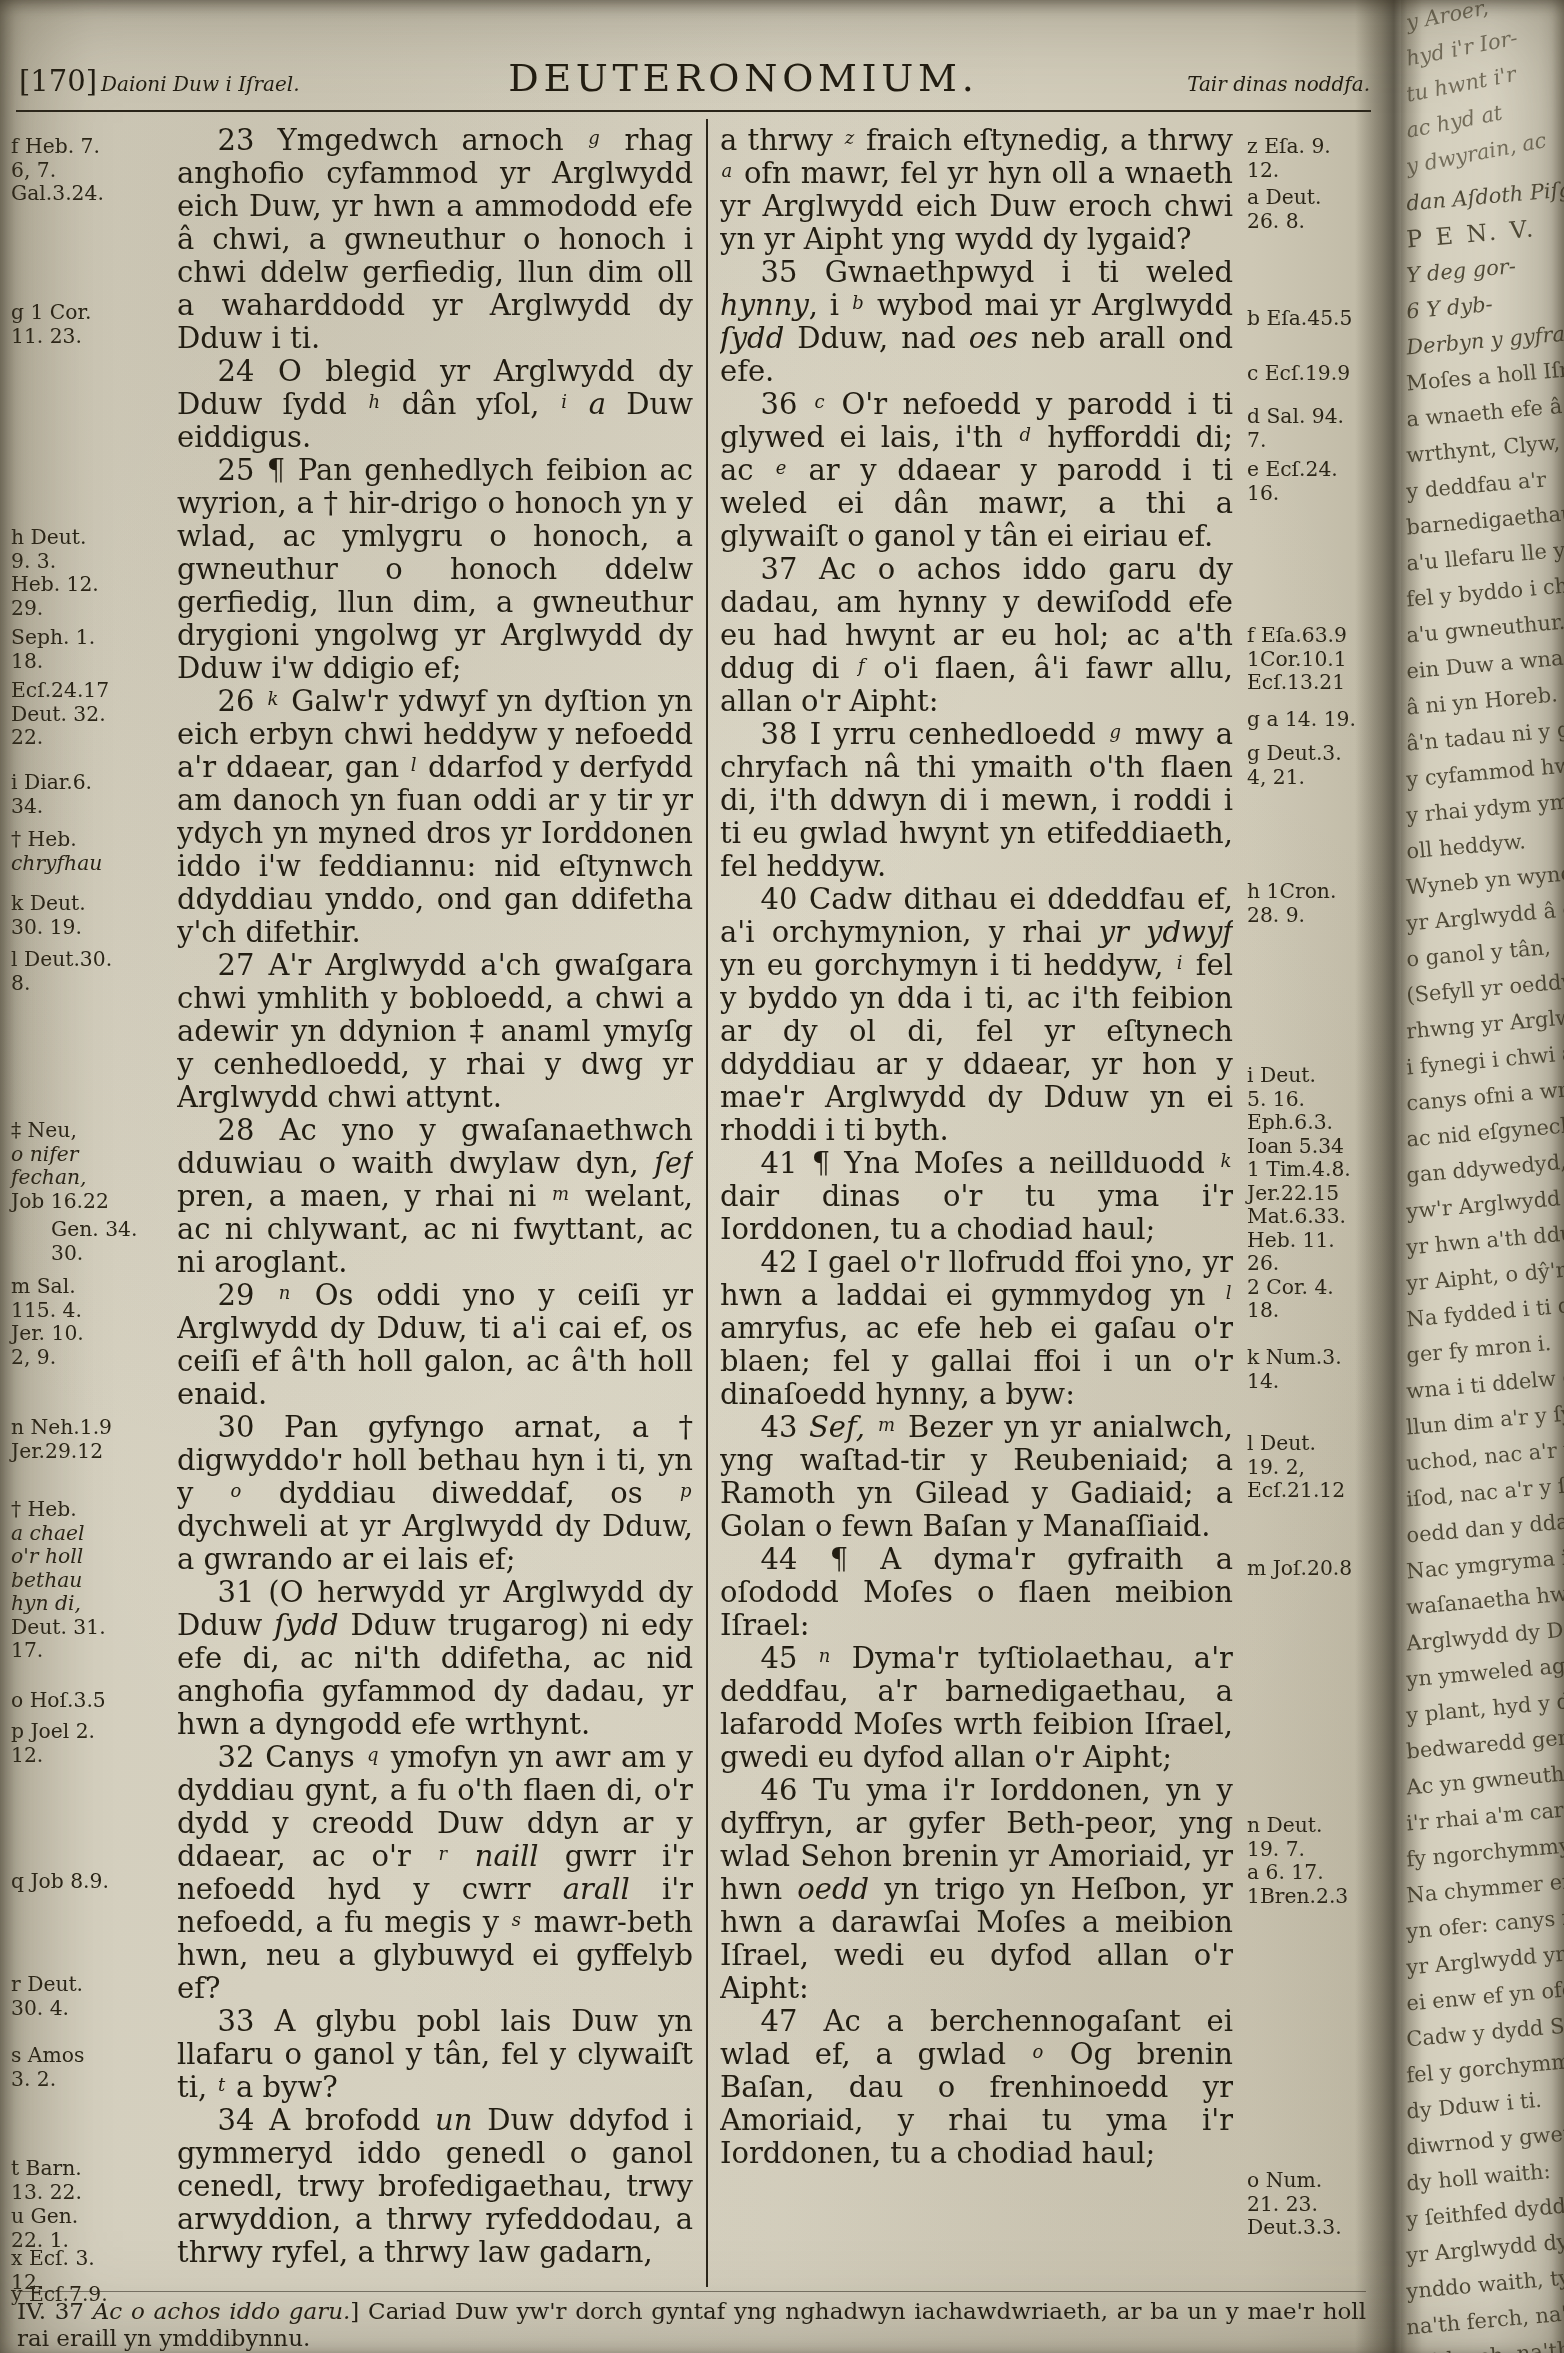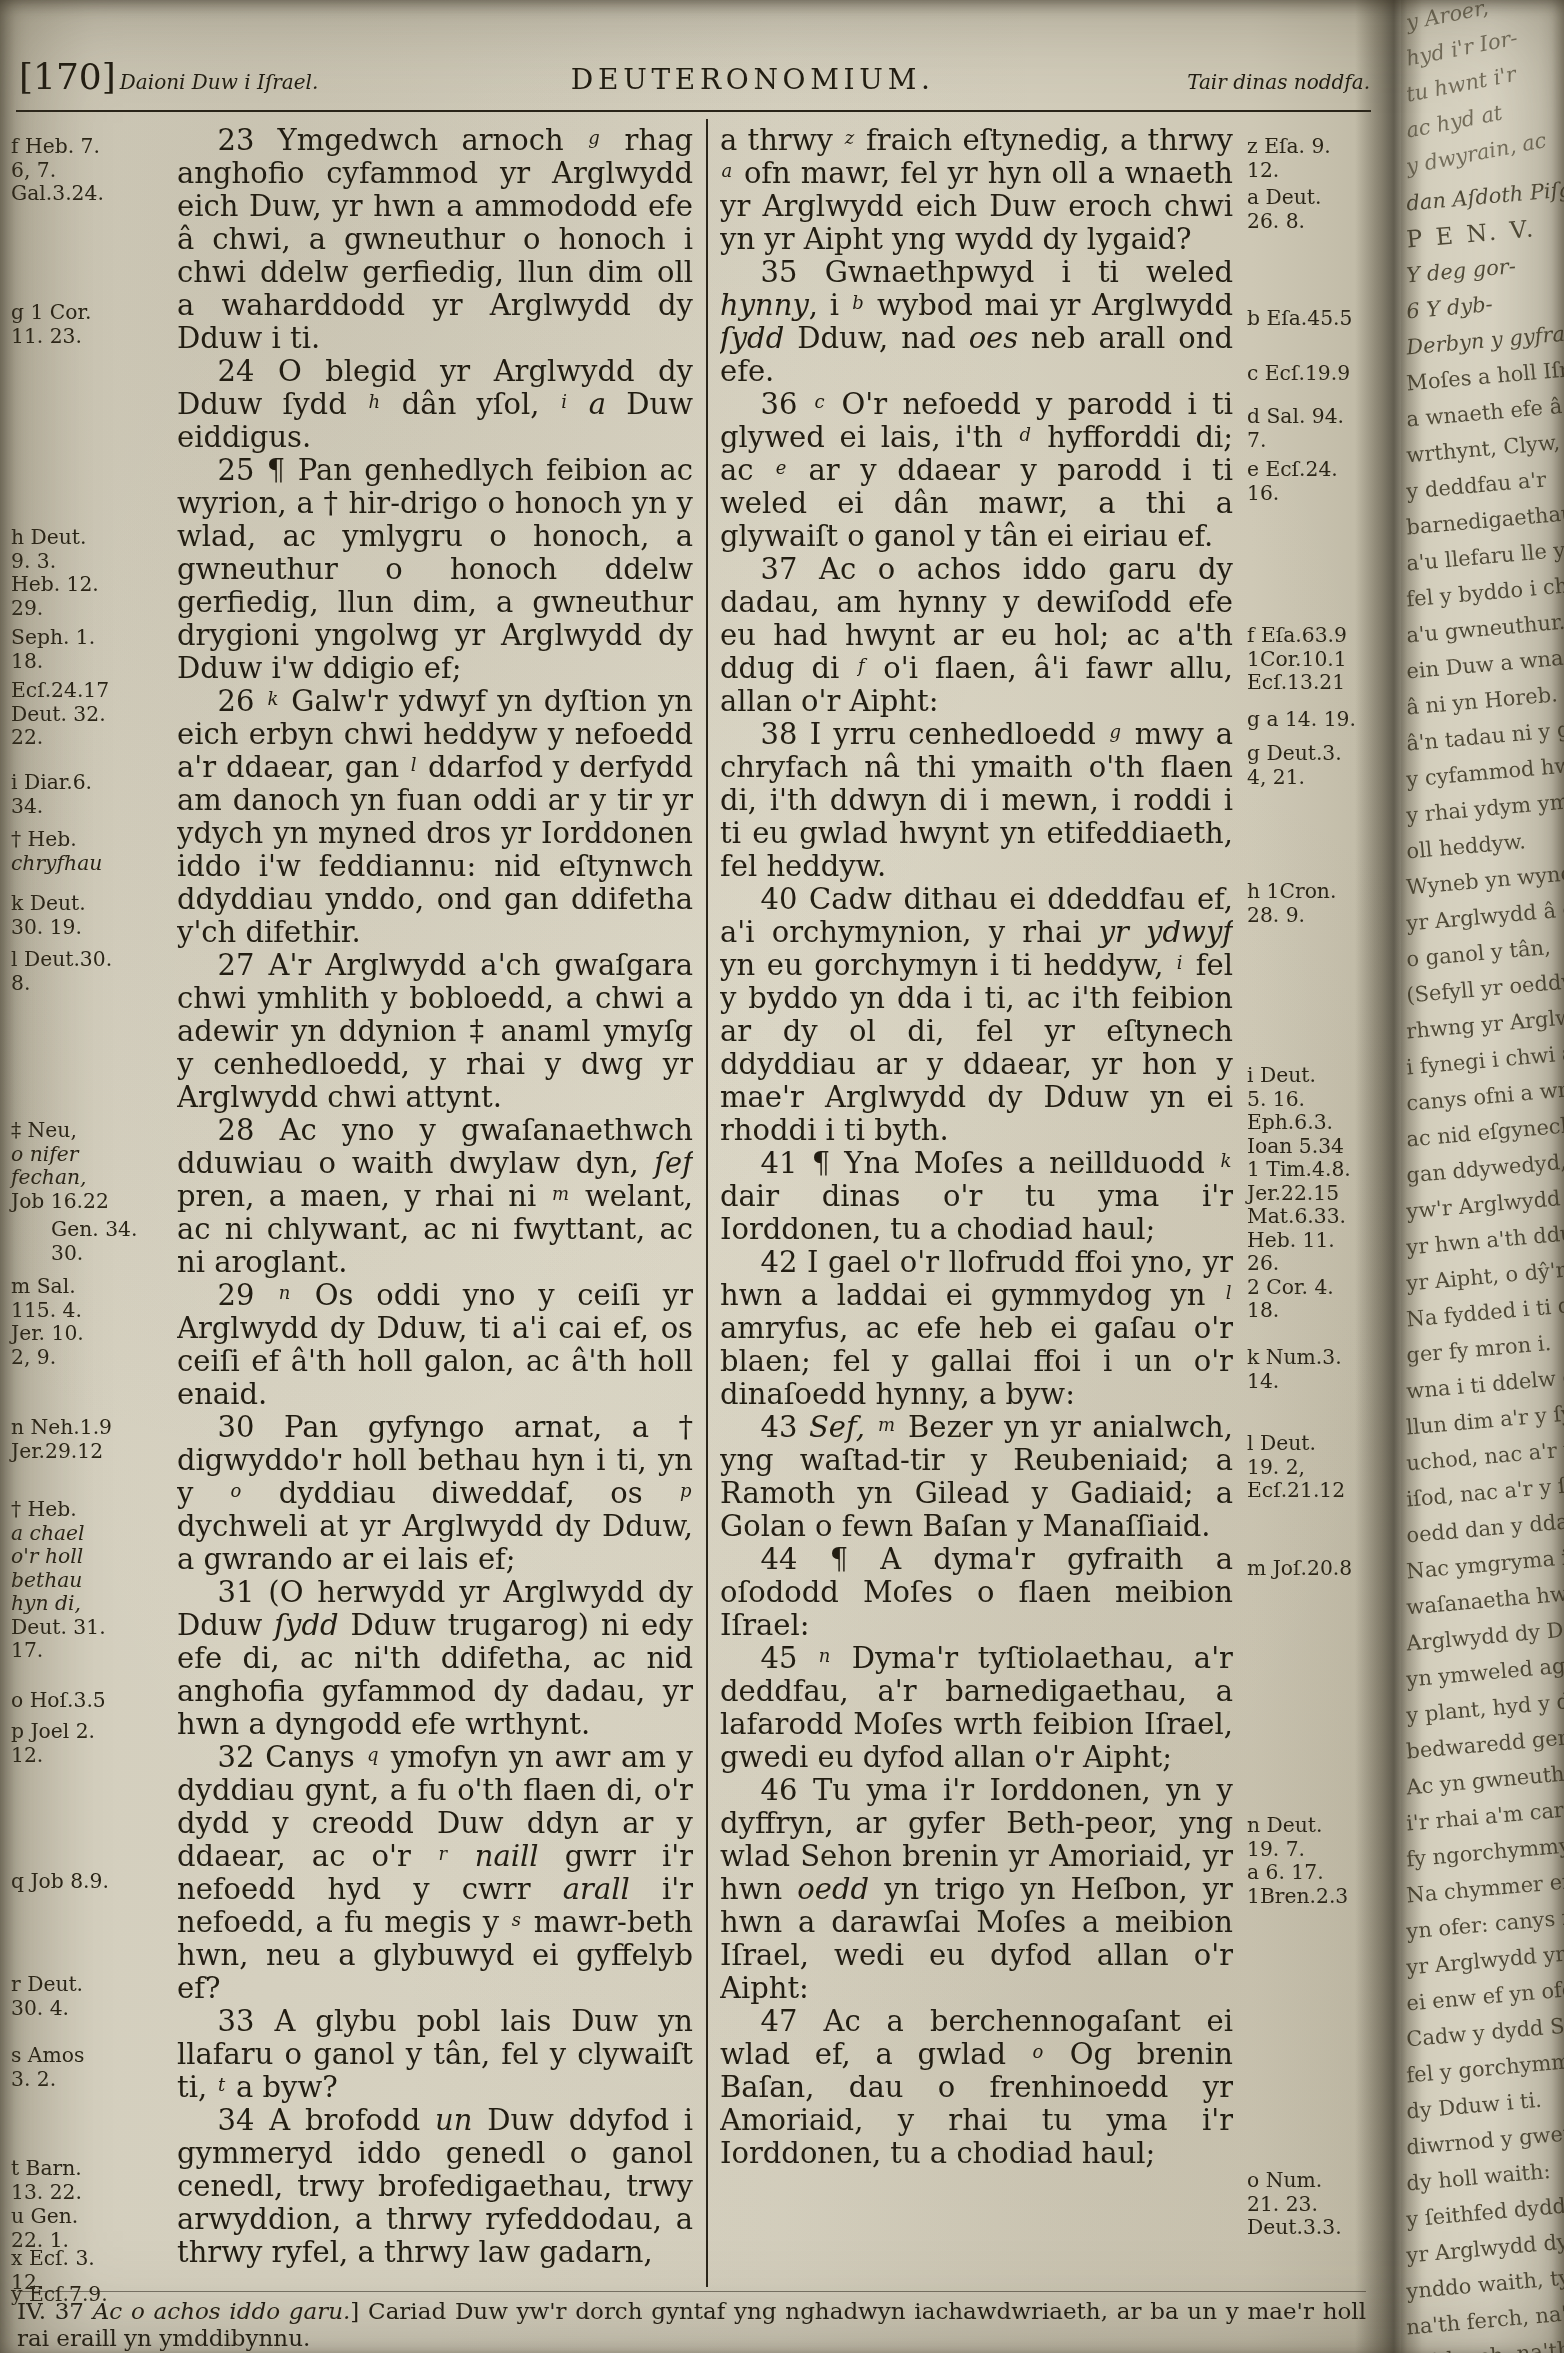--- a/index.html
+++ b/index.html
@@ -6,24 +6,24 @@
   .page{
     position:relative;width:1565px;height:2354px;overflow:hidden;
     font-family:"DejaVu Serif","Liberation Serif",serif;color:#221d12;
     background:
       radial-gradient(ellipse at 18% 8%, rgba(110,100,75,.12), transparent 42%),
       radial-gradient(ellipse at 70% 85%, rgba(110,100,75,.10), transparent 45%),
       radial-gradient(ellipse at 45% 45%, rgba(255,252,238,.12), transparent 62%),
       linear-gradient(90deg,#c2bca9 0%,#d4cfbe 6%,#d8d3c2 50%,#cec8b5 80%,#bfb9a5 88%,#cfcab9 92%,#d6d1c0 100%);
   }
   .hdr{position:absolute;left:19px;top:56px;width:1351px;display:flex;justify-content:space-between;align-items:baseline;}
-  .hdr .pn{font-size:36px;}
+  .hdr .pn{font-size:29px;}
   .ital{font-style:italic;}
   .run{font-size:20px;font-style:italic;}
-  .booktitle{font-size:28px;letter-spacing:4.7px;font-style:normal;}
+  .booktitle{font-size:38px;letter-spacing:4.7px;font-style:normal;}
   .rule{position:absolute;background:#2a251a;}
   .header-rule{left:15.6px;top:110px;width:1355px;height:2.3px;}
   .divider{left:706px;top:119px;width:1.6px;height:2168px;}
   .col{position:absolute;top:124px;height:2164px;overflow:hidden;font-size:29px;line-height:33px;text-align:justify;}
   .col-left{left:177px;width:516px;}
   .col-right{left:720px;width:513px;}
   .verse{margin:0;text-indent:1.4em;}
   .verse.cont{text-indent:0;}
   .rm{font-style:italic;font-size:0.62em;vertical-align:0.32em;line-height:0;padding:0 1.6px;}
   .notes{position:absolute;top:0;bottom:0;}

